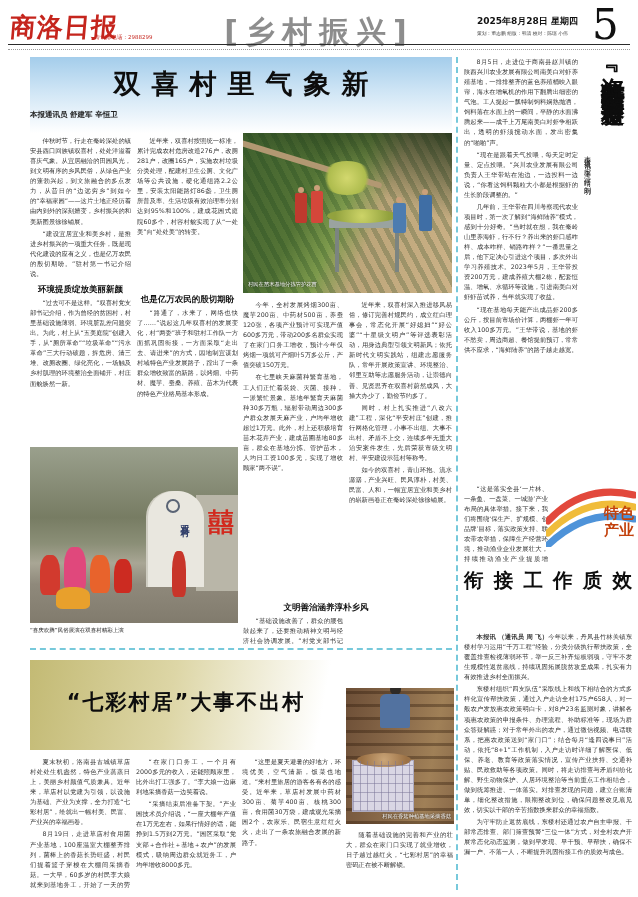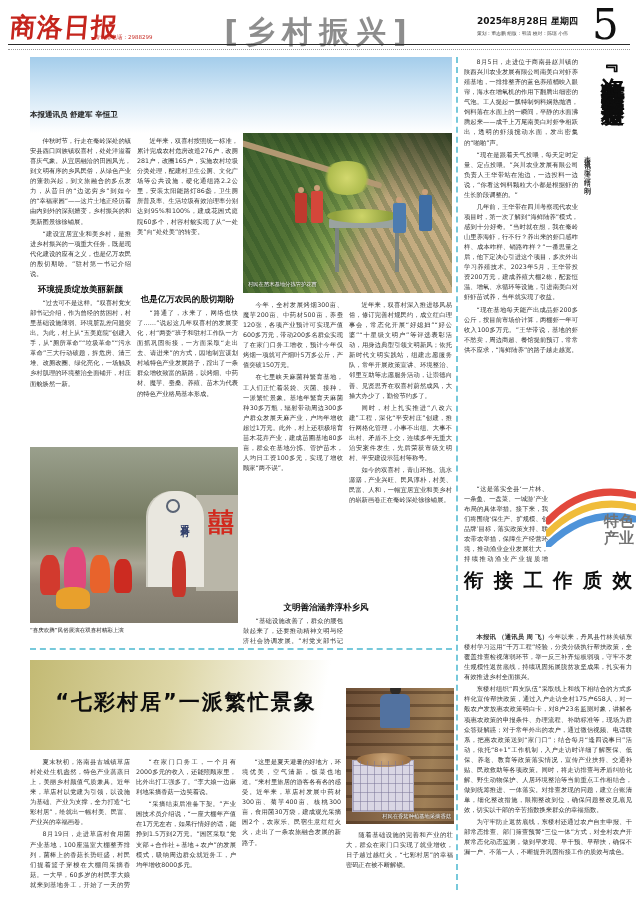--- a/index.html
+++ b/index.html
@@ -92,22 +92,22 @@
   
   .sf-text1{left:464px;top:57px;width:114px;height:424px;}
   .sf-byline{left:582px;top:150px;height:170px;writing-mode:vertical-rl;font-size:7px;
      color:#222;letter-spacing:2px;}
   .sf-title{left:598px;top:57px;height:430px;writing-mode:vertical-rl;font-size:24px;
      font-weight:900;color:#0d0d0d;letter-spacing:2px;line-height:1.2;}
   .sf-text2{left:464px;top:484px;width:84px;height:78px;}
 
   
   .badge{left:546px;top:481px;width:90px;height:66px;}
-  .badge-label{position:absolute;right:2px;top:32px;font-size:15px;font-weight:900;
-     color:#737373;line-height:1.15;text-align:right;}
+  .badge-label{position:absolute;right:2px;top:24px;font-size:15px;font-weight:900;
+     color:#c2410c;line-height:1.15;text-align:right;}
 
   
   .dl-title{left:464px;top:566px;width:168px;font-size:19.5px;font-weight:900;color:#0d0d0d;
      line-height:1.55;}
   .dl-title div{text-align:justify;text-align-last:justify;}
   .dl-body{left:464px;top:632px;width:168px;height:256px;}
   .dl-body .lead{font-weight:bold;}
 
   
   .bot-box{left:30px;top:660px;width:312px;height:90px;
@@ -129,20 +129,21 @@
   <div class="abs masthead">商洛日报</div>
   <div class="abs phone">专刊部电话：2988299</div>
   <div class="abs section-title">[乡村振兴]</div>
   <div class="abs hdr-date">2025年8月28日 星期四</div>
   <div class="abs hdr-staff">策划：董志鹏  组版：韩清  校对：陈琚  小伟</div>
   <div class="abs pagenum">5</div>
   <div class="abs rule-solid"></div>
   <div class="abs rule-dot"></div>
 
   <div class="abs mainhead-box"></div>
+  <div class="abs main-title">双喜村里气象新</div>
   <div class="abs main-byline">本报通讯员 舒建军 辛恒卫</div>
 
   <div class="art" style="left:30px;top:136px;width:101px;height:146px;">
     <p>仲秋时节，行走在秦岭深处的镇安县西口回族镇双喜村，处处洋溢着喜庆气象。从宜居融洽的田园风光，到文明有序的乡风民俗，从绿色产业的蓬勃兴起，到文旅融合的多点发力，从昔日的“边远穷乡”到如今的“幸福家园”——这片土地正经历着由内到外的深刻嬗变，乡村振兴的和美新图景徐徐铺展。</p>
     <p>“建设宜居宜业和美乡村，是推进乡村振兴的一项重大任务，既是现代化建设的应有之义，也是亿万农民的殷切期盼。”驻村第一书记介绍说。</p>
   </div>
   <div class="sub" style="left:30px;top:284px;width:101px;">环境提质绽放美丽新颜</div>
   <div class="art" style="left:30px;top:298px;width:101px;height:147px;">
     <p>“过去可不是这样。”双喜村党支部书记介绍，作为曾经的贫困村，村里基础设施薄弱、环境脏乱差问题突出。为此，村上从“五美庭院”创建入手，从“厕所革命”“垃圾革命”“污水革命”三大行动破题，拆危房、清三堆、改厕改圈、绿化亮化，一场触及乡村肌理的环境整治全面铺开，村庄面貌焕然一新。</p>
   </div>
@@ -238,21 +239,21 @@
   <div class="abs dl-title">
     <div>衔接工作质效</div>
   </div>
   <div class="art dl-body">
     <p><span class="lead">本报讯 （通讯员 周 飞）</span><span>今年以来，丹凤县竹林关镇东楼村学习运用“千万工程”经验，分类分级执行帮扶政策，全覆盖排查检视薄弱环节，举一反三补齐短板弱项，守牢不发生规模性返贫底线，持续巩固拓展脱贫攻坚成果，扎实有力有效推进乡村全面振兴。</span></p>
     <p>东楼村组织“四支队伍”采取线上和线下相结合的方式多样化宣传帮扶政策，通过入户走访全村175户658人，对一般农户发放惠农政策明白卡，对8户23名监测对象，讲解各项惠农政策的申报条件、办理流程、补助标准等，现场为群众答疑解惑；对于常年外出的农户，通过微信视频、电话联系，把惠农政策送到“家门口”；结合每月“逢四说事日”活动，依托“8+1”工作机制，入户走访时详细了解医保、低保、养老、教育等政策落实情况，宣传产业扶持、交通补贴、民政救助等各项政策。同时，将走访排查与矛盾纠纷化解、野生动物保护、人居环境整治等当前重点工作相结合，做到统筹推进、一体落实。对排查发现的问题，建立台账清单，细化整改措施，限期整改到位，确保问题整改见底见效，切实以干部的辛苦指数换来群众的幸福指数。</p>
     <p>为守牢防止返贫底线，东楼村还通过农户自主申报、干部常态排查、部门筛查预警“三位一体”方式，对全村农户开展常态化动态监测，做到早发现、早干预、早帮扶，确保不漏一户、不落一人，不断提升巩固衔接工作的质效与成色。</p>
   </div>
 
   <div class="abs bot-box"></div>
-  <div class="abs bot-title">“七彩村居”一派繁忙景象</div>
+  <div class="abs bot-title">“七彩村居”大事不出村</div>
 
   <div class="art bot-c1">
     <p>夏末秋初，洛南县古城镇草店村处处生机盎然，特色产业蒸蒸日上，美丽乡村颜值气质兼具。近年来，草店村以党建为引领，以设施为基础、产业为支撑，全力打造“七彩村居”，绘就出一幅村美、民富、产业兴的幸福画卷。</p>
     <p>8月19日，走进草店村食用菌产业基地，100座温室大棚整齐排列，菌棒上的香菇长势旺盛，村民们提着篮子穿梭在大棚间采摘香菇。一大早，60多岁的村民李大娘就来到基地务工，开始了一天的劳作。</p>
   </div>
   <div class="art bot-c2">
     <p>“在家门口务工，一个月有2000多元的收入，还能照顾家里，比外出打工强多了。”李大娘一边麻利地采摘香菇一边笑着说。</p>
     <p>“采摘结束后准备下架。”产业园技术员介绍说，“一座大棚年产值在1万元左右，如果行情好的话，能挣到1.5万到2万元。”园区采取“党支部＋合作社＋基地＋农户”的发展模式，吸纳周边群众就近务工，户均年增收8000多元。</p>
   </div>
   <div class="art bot-c3">

